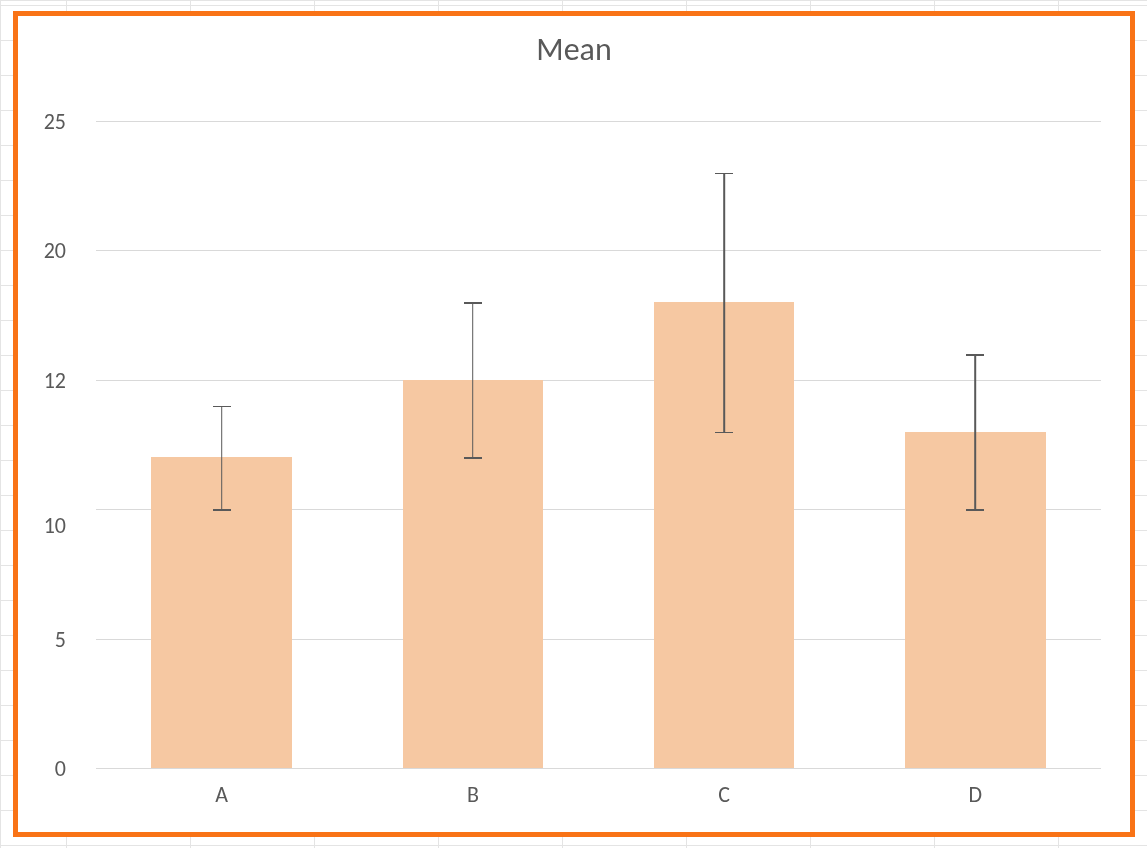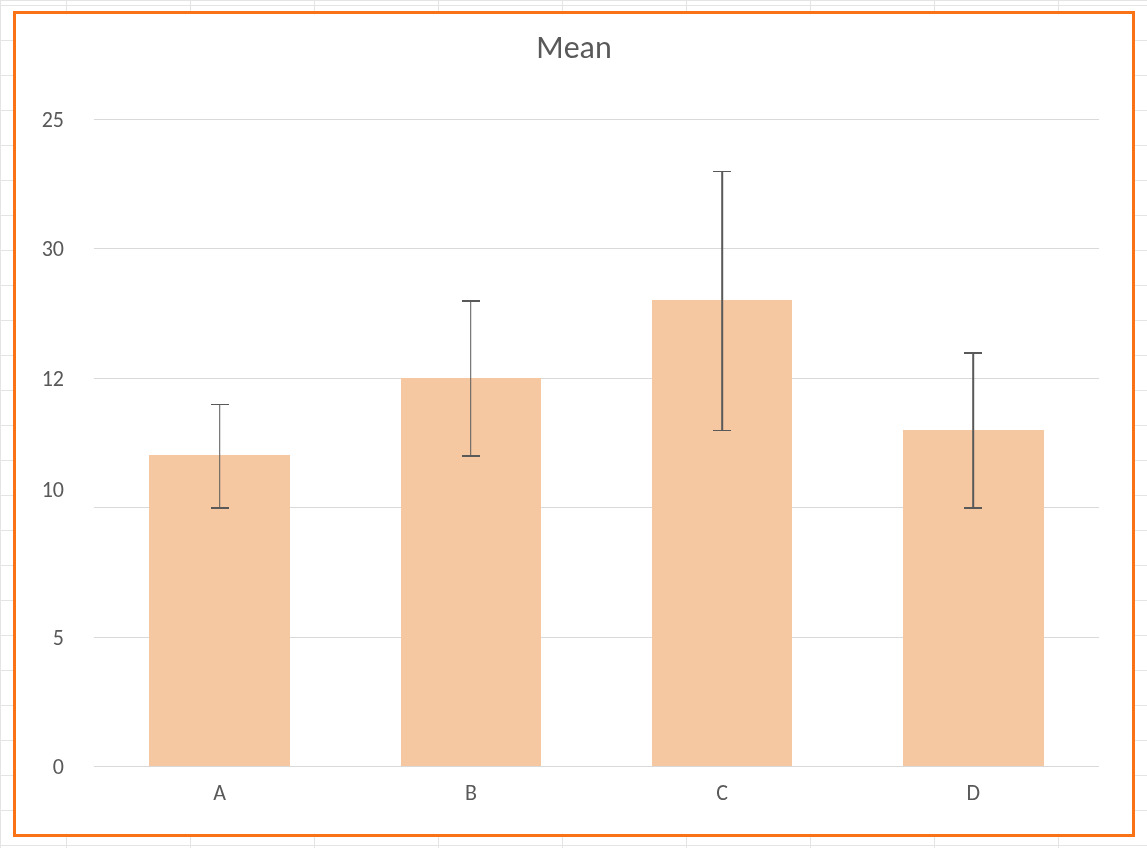--- a/index.html
+++ b/index.html
@@ -33,21 +33,21 @@
       height: 1px;
       background: #e4e4e4;
     }
     .chart-container {
       position: absolute;
       left: 13px;
       top: 11px;
       width: 1122px;
       height: 826px;
       background: #ffffff;
-      border: 3px solid #f97316;
+      border: 5px solid #f97316;
     }
     .chart-title {
       position: absolute;
       top: 14px;
       left: 0;
       right: 0;
       text-align: center;
       font-size: 32px;
       color: #595959;
       font-weight: 400;
@@ -148,25 +148,25 @@
 </div>
 
 <div class="chart-container">
   <div class="chart-title">Mean</div>
   <div class="plot-area" id="plot-area">
       <div class="h-gridline" style="top: 647px;"></div>
       <div class="y-tick" style="top: 647px;">0</div>
       <div class="h-gridline" style="top: 517.6px;"></div>
       <div class="y-tick" style="top: 517.6px;">5</div>
       <div class="h-gridline" style="top: 388.2px;"></div>
-      <div class="y-tick" style="top: 370px; text-align: right;">10</div>
+      <div class="y-tick" style="top: 404px; text-align: right;">10</div>
       <div class="h-gridline" style="top: 258.8px;"></div>
       <div class="y-tick" style="top: 258.8px;">12</div>
       <div class="h-gridline" style="top: 129.4px;"></div>
-      <div class="y-tick" style="top: 129.4px;">30</div>
+      <div class="y-tick" style="top: 129.4px;">20</div>
       <div class="h-gridline" style="top: 0px;"></div>
       <div class="y-tick" style="top: 0px;">25</div>
       <div class="bar" style="left: 55.275px; width: 140.7px; height: 310.56px; background: rgb(246, 200, 162);"></div>
       <div class="error-bar" style="left: 125.625px; top: 284.68px; height: 103.52px;"></div>
       <div class="error-cap" style="left: 125.625px; top: 284.68px;"></div>
       <div class="error-cap" style="left: 125.625px; top: 388.2px;"></div>
       <div class="x-tick" style="left: 125.625px;">A</div>
       <div class="bar" style="left: 306.525px; width: 140.7px; height: 388.2px; background: rgb(246, 200, 162);"></div>
       <div class="error-bar" style="left: 376.875px; top: 181.16px; height: 155.28px;"></div>
       <div class="error-cap" style="left: 376.875px; top: 181.16px;"></div>

